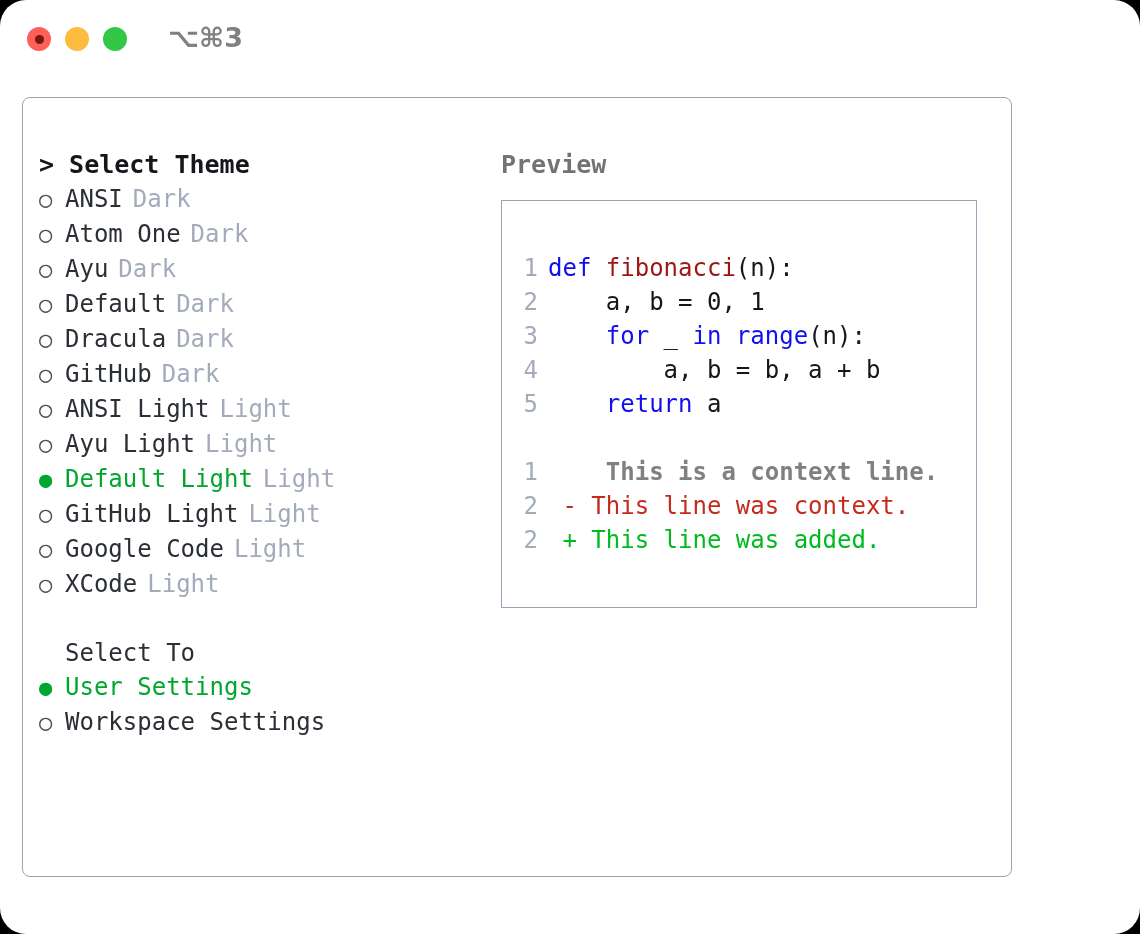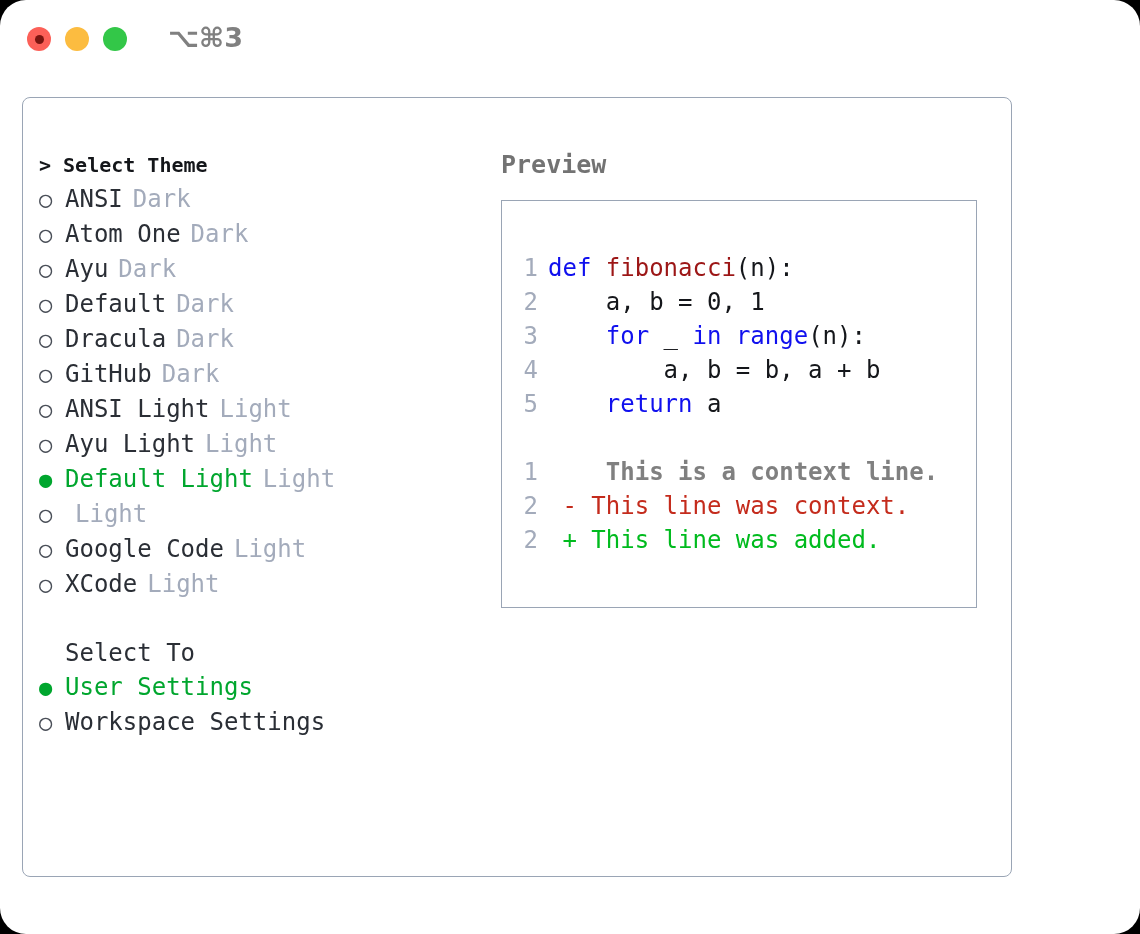--- a/index.html
+++ b/index.html
@@ -88,21 +88,21 @@
 
   
   .left-col {
     position: absolute;
     left: 16px;
     top: 50px;
     width: 460px;
   }
 
   .list-header {
-    font-size: 20px;
+    font-size: 25px;
     font-weight: bold;
     color: #14161a;
     line-height: 34px;
     white-space: pre;
   }
 
   .row {
     display: flex;
     align-items: baseline;
     line-height: 34px;
@@ -209,21 +209,21 @@
         <div id="theme-list">
             <div class="row"><span class="bullet">○</span><span class="row-label">ANSI</span><span class="row-tag">Dark</span></div>
             <div class="row"><span class="bullet">○</span><span class="row-label">Atom One</span><span class="row-tag">Dark</span></div>
             <div class="row"><span class="bullet">○</span><span class="row-label">Ayu</span><span class="row-tag">Dark</span></div>
             <div class="row"><span class="bullet">○</span><span class="row-label">Default</span><span class="row-tag">Dark</span></div>
             <div class="row"><span class="bullet">○</span><span class="row-label">Dracula</span><span class="row-tag">Dark</span></div>
             <div class="row"><span class="bullet">○</span><span class="row-label">GitHub</span><span class="row-tag">Dark</span></div>
             <div class="row"><span class="bullet">○</span><span class="row-label">ANSI Light</span><span class="row-tag">Light</span></div>
             <div class="row"><span class="bullet">○</span><span class="row-label">Ayu Light</span><span class="row-tag">Light</span></div>
             <div class="row selected"><span class="bullet">●</span><span class="row-label">Default Light</span><span class="row-tag">Light</span></div>
-            <div class="row"><span class="bullet">○</span><span class="row-tag">Light</span></div>
+            <div class="row"><span class="bullet">○</span><span class="row-label">GitHub Light</span><span class="row-tag">Light</span></div>
             <div class="row"><span class="bullet">○</span><span class="row-label">Google Code</span><span class="row-tag">Light</span></div>
             <div class="row"><span class="bullet">○</span><span class="row-label">XCode</span><span class="row-tag">Light</span></div>
           </div>
 
         <div class="section-gap"></div>
 
         <div class="section-title">Select To</div>
         <div id="apply-list">
             <div class="row selected"><span class="bullet">●</span><span class="row-label">User Settings</span></div>
             <div class="row"><span class="bullet">○</span><span class="row-label">Workspace Settings</span></div>

